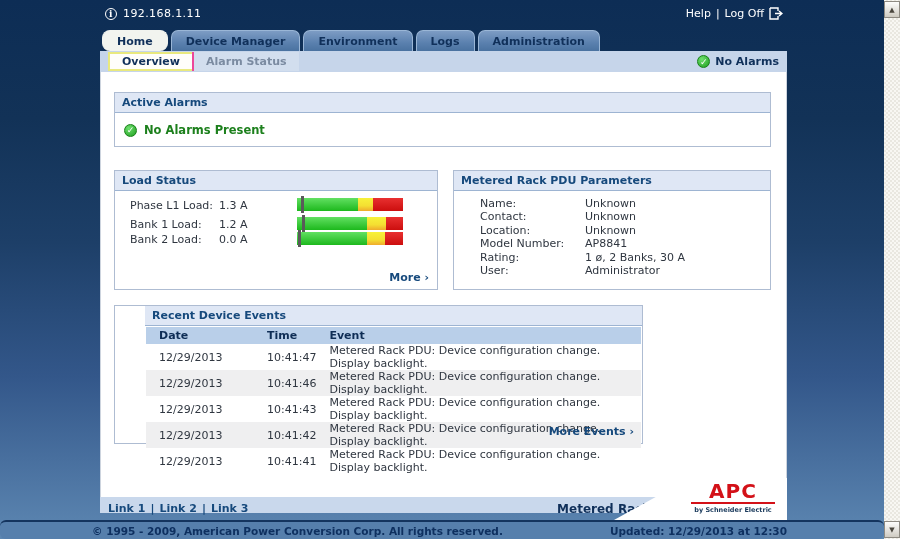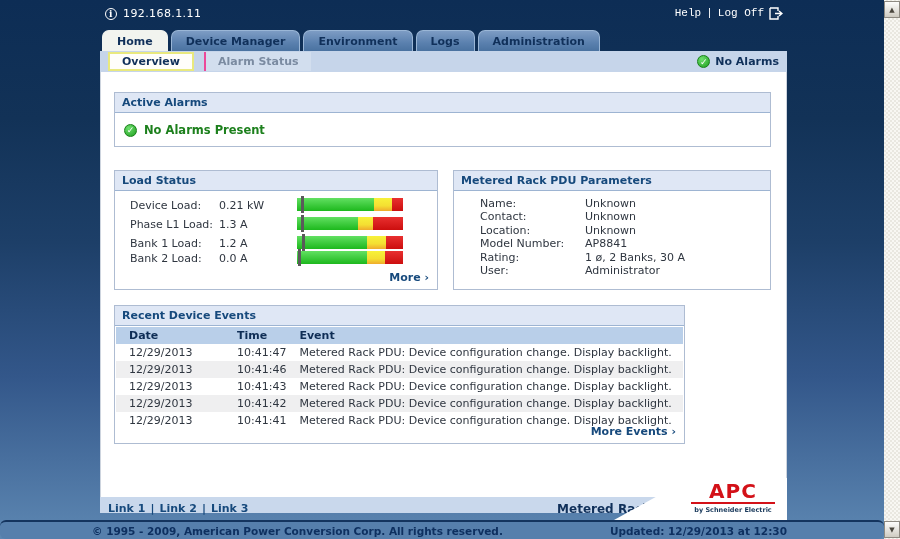--- a/index.html
+++ b/index.html
@@ -5,36 +5,36 @@
   * { margin:0; padding:0; box-sizing:border-box; }
   body { font-family:"DejaVu Sans","Liberation Sans",sans-serif; }
   .page { position:relative; width:900px; height:539px; overflow:hidden;
           background:linear-gradient(180deg,#0d2d55 0%,#123257 22%,#1d3f68 45%,#33578a 70%,#5d87b2 100%); }
 
   
   .topbar { position:absolute; left:0; top:0; width:884px; height:28px; color:#fff; font-size:11px; }
   .ip-wrap { position:absolute; left:105px; top:7px; display:flex; align-items:center; gap:6px; letter-spacing:.4px; }
   .info-icon { display:inline-flex; align-items:center; justify-content:center; width:12px; height:12px;
                border:1px solid #fff; border-radius:50%; font-size:9px; font-family:"DejaVu Serif",serif; font-weight:bold; }
-  .session-links { position:absolute; right:101px; top:7px; display:flex; align-items:flex-start; gap:5px;font-family:Liberation Mono, monospace; }
+  .session-links { position:absolute; right:101px; top:7px; display:flex; align-items:center; gap:5px; }
   .session-links a { color:#fff; text-decoration:none; cursor:pointer; }
 
   
   .tabs { position:absolute; left:102px; top:30px; display:flex; gap:3px; height:21px; }
   .tab { height:21px; padding:0 14px; display:flex; align-items:center; border-radius:7px 7px 0 0;
          background:linear-gradient(180deg,#7d9cc4 0%,#5a80ae 60%,#4a72a0 100%);
          border:1px solid #9ab6d6; border-bottom:none; font-size:11px; font-weight:bold; color:#10305a; cursor:pointer; }
-  .tab.active { background:#f2f4ef; border-color:#f2f4ef; }
+  .tab.active { background:#f2f4ef; border-color:#f2f4ef;border-radius:8px; }
 
   
   .subtab-bar { position:absolute; left:100px; top:51px; width:687px; height:21px; background:#c6d5ea; }
   .subtab { position:absolute; top:1px; height:19px; display:flex; align-items:center; padding:0 12px;
             font-size:11px; font-weight:bold; cursor:pointer; }
   .subtab.active { left:8px; background:#fffefa; border:2px solid #e9e97e; color:#10305a; }
-  .subtab.inactive { left:104px; background:#d2deee; border-left:2px solid #ec4899; color:#7b8ba1; }
+  .subtab.inactive { left:92px; background:#d2deee; border-left:2px solid #ec4899; color:#7b8ba1; }
   .alarm-indicator { position:absolute; right:8px; top:0; height:21px; display:flex; align-items:center; gap:5px;
                      font-size:11px; font-weight:bold; color:#10305a; cursor:pointer; }
   .check-icon { display:inline-flex; align-items:center; justify-content:center; width:13px; height:13px;
                 border-radius:50%; background:radial-gradient(circle at 35% 30%,#6fe06f,#1f9e1f); color:#fff;
                 font-size:9px; font-weight:bold; border:1px solid #178017; }
 
   
   .panel { position:absolute; left:100px; top:72px; width:687px; height:425px; background:#fff;
            border-left:1px solid #cdd4de; border-right:1px solid #cdd4de; }
   .box { position:absolute; border:1px solid #aebcd2; background:#fff; }
@@ -55,21 +55,21 @@
   .seg-y { background:linear-gradient(180deg,#f7f23a 0%,#f4df32 60%,#efab2c 100%); }
   .seg-r { background:linear-gradient(180deg,#e83030,#cc0e0e); }
   .marker { position:absolute; top:-2px; width:3px; height:17px; background:#5a5a5a; }
   .more-link { position:absolute; right:8px; bottom:5px; font-size:11px; font-weight:bold; color:#16497c; cursor:pointer; text-decoration:none;margin-top:11px; }
 
   .box-params { left:352px; top:98px; width:318px; height:120px; }
   .param-rows { padding:6px 0 0 26px; }
   .param-row { font-size:11px; color:#2f3640; line-height:13.4px; }
   .param-label { display:inline-block; width:105px; }
 
-  .box-events { left:13px; top:233px; width:571px; height:139px; }
+  .box-events { left:13px; top:233px; width:529px; height:139px;padding-left:30px; }
   .events-table { width:calc(100% - 2px); margin:1px; border-collapse:collapse; font-size:11px; color:#2f3640; }
   .events-table th { background:#b9cfe9; color:#0e2d55; text-align:left; font-size:11px; height:17px; padding-left:13px; }
   .events-table td { height:17px; padding-left:13px; }
   .events-table tbody tr:nth-child(even) { background:#efeff0; }
   .col-date { width:108px; } .col-time { width:62px; }
 
   
   .footer-bar { position:absolute; left:100px; top:497px; width:687px; height:16px; background:#c9d8ec; }
   .footer-links { position:absolute; left:8px; top:0; height:23px; display:flex; align-items:center; gap:5px;
                   font-size:11px; font-weight:bold; color:#16497c; }
@@ -153,30 +153,20 @@
       <div class="box-header">Active Alarms</div>
       <div class="alarm-body">
         <span class="check-icon">✓</span>
         <span class="alarm-msg">No Alarms Present</span>
       </div>
     </div>
 
     <div class="box box-load">
       <div class="box-header">Load Status</div>
       <div class="load-rows">
-        <div class="load-row">
-          <span class="load-label">Device Load:</span>
-          <span class="load-value">0.21 kW</span>
-          <div class="bar">
-            <div class="seg-g" style="width: 73%;"></div>
-            <div class="seg-y" style="width: 17%;"></div>
-            <div class="seg-r" style="width: 10%;"></div>
-            <div class="marker" style="left: 4%;"></div>
-          </div>
-        </div>
         <div class="load-row">
           <span class="load-label">Phase L1 Load:</span>
           <span class="load-value">1.3 A</span>
           <div class="bar">
             <div class="seg-g" style="width: 58%;"></div>
             <div class="seg-y" style="width: 14%;"></div>
             <div class="seg-r" style="width: 28%;"></div>
             <div class="marker" style="left: 4%;"></div>
           </div>
         </div>

